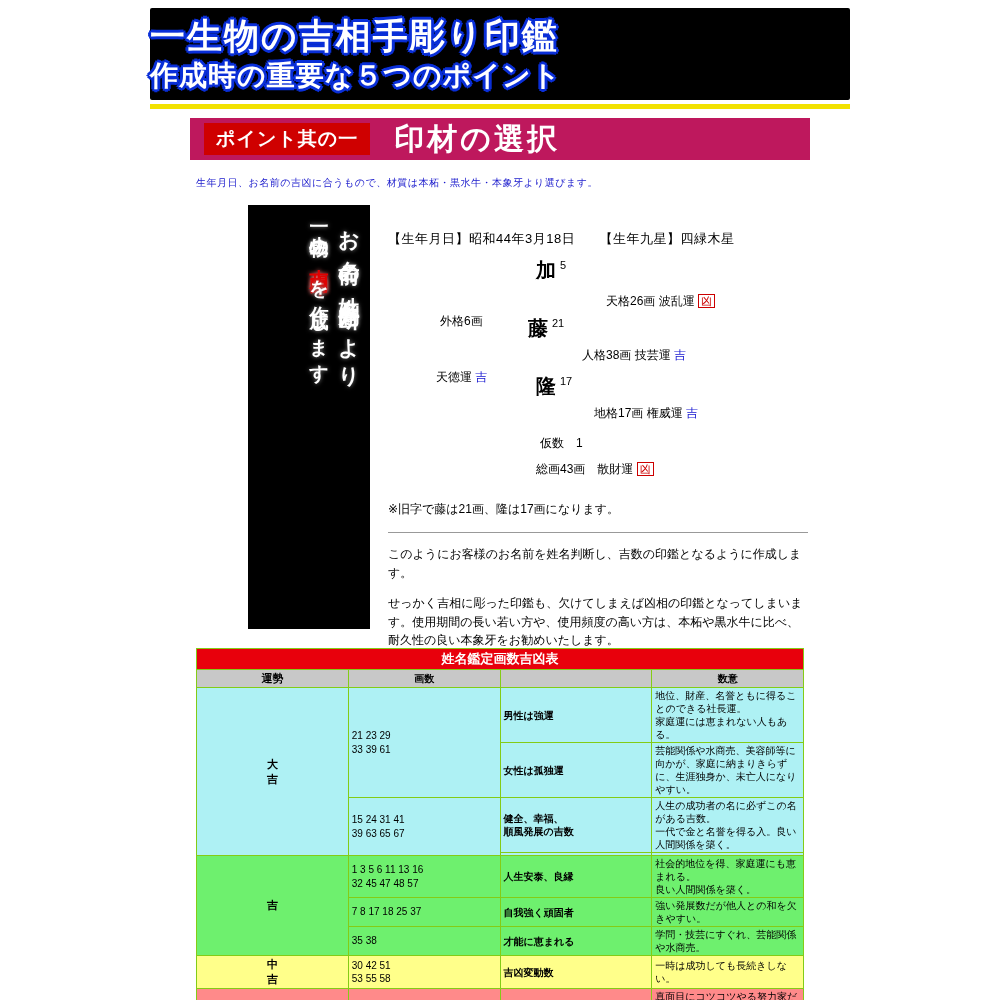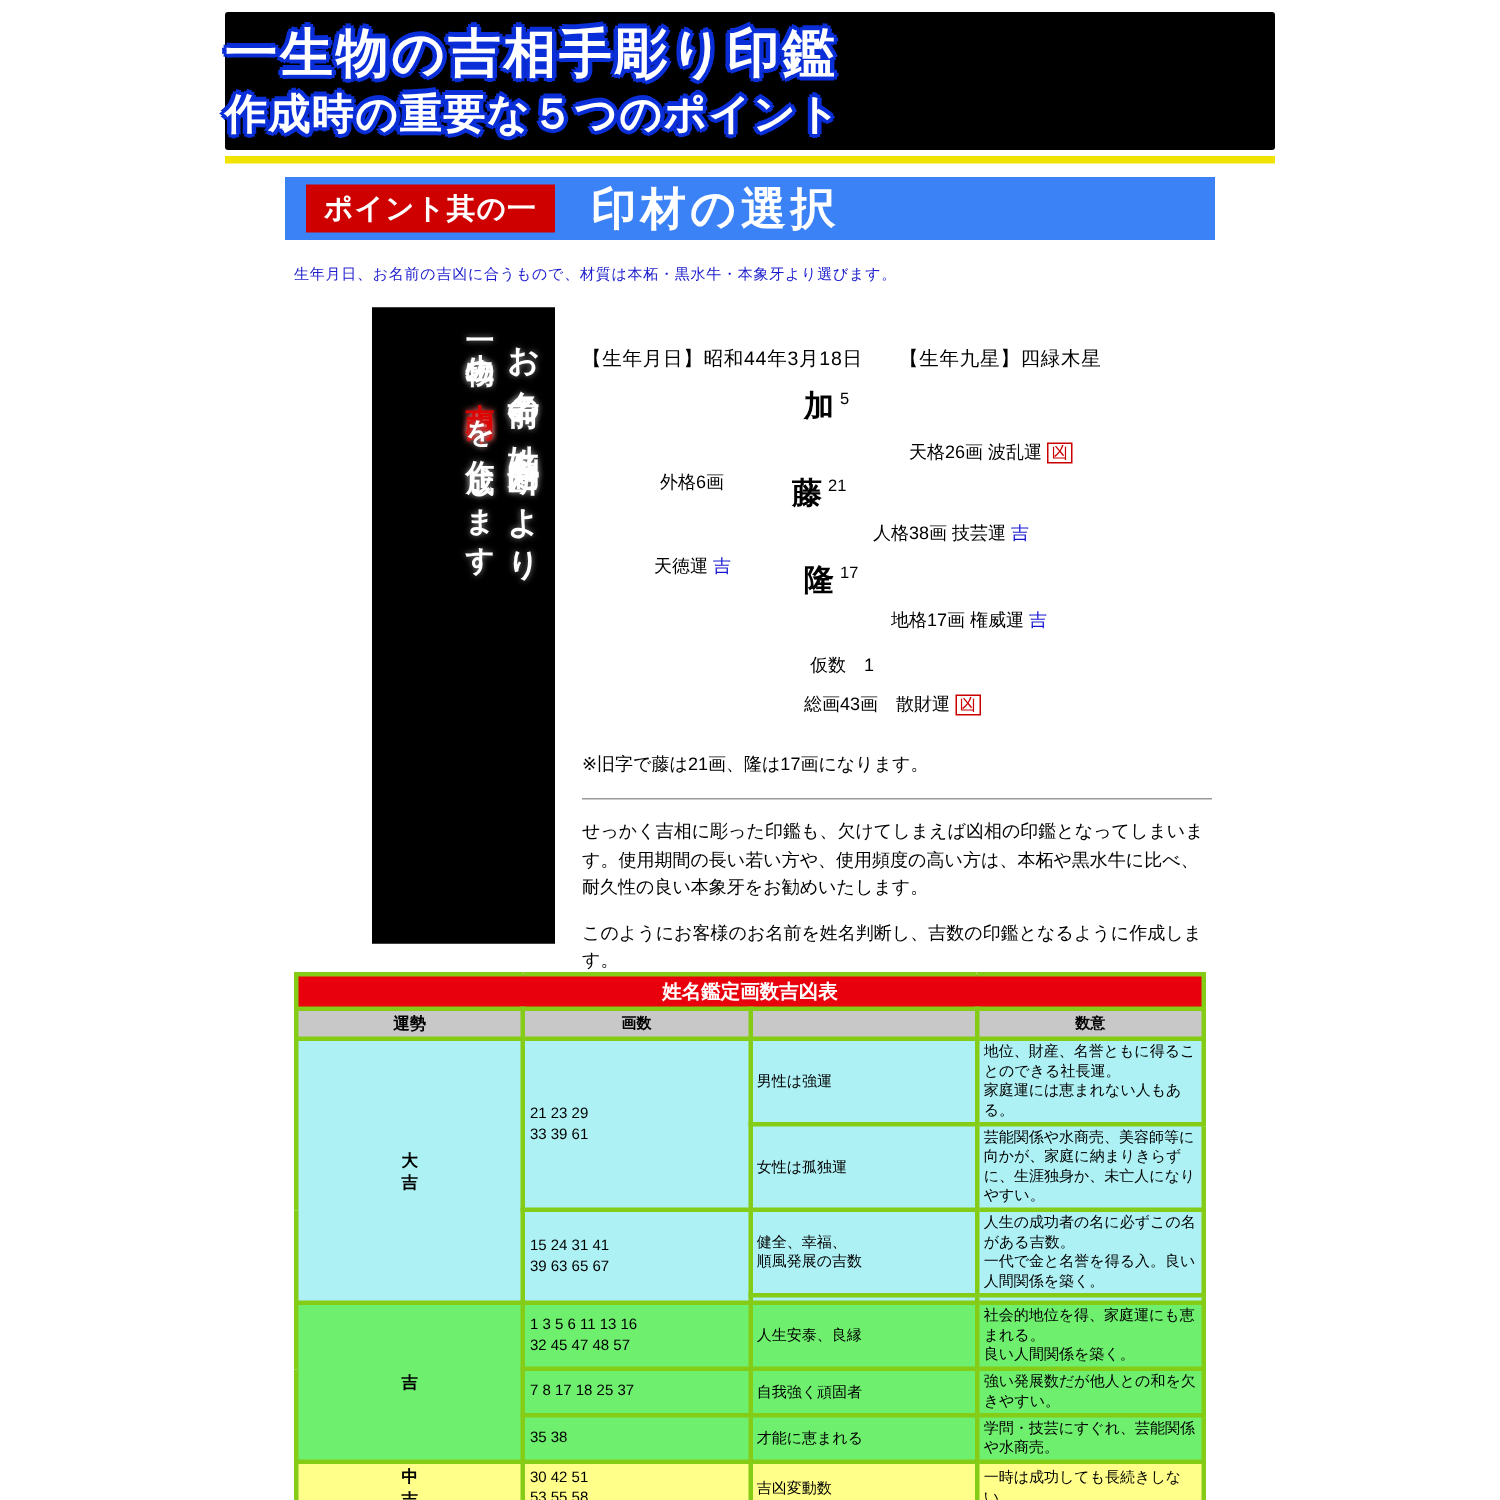--- a/index.html
+++ b/index.html
@@ -33,21 +33,21 @@
        0px -3px 0 #0a2fd8, 0px  3px 0 #0a2fd8,
       -3px  0px 0 #0a2fd8, 3px  0px 0 #0a2fd8;
     line-height:1.15;
   }
   .banner-rule{
     position:absolute;left:150px;top:104px;width:700px;height:5px;background:#f2e200;
   }
   
   .pointbar{
     position:absolute;left:190px;top:118px;width:620px;height:42px;
-    background:#3b82f6;display:flex;align-items:center;
+    background:#be185d;display:flex;align-items:center;
   }
   .point-tag{
     margin-left:14px;background:#cf0000;color:#fff;font-weight:bold;
     font-size:19px;padding:3px 12px;letter-spacing:1px;
   }
   .point-title{
     margin-left:24px;color:#fff;font-size:30px;font-weight:bold;letter-spacing:3px;
   }
   
   .lead{
@@ -93,26 +93,26 @@
   .l-tentoku{left:48px;top:112px;}
   .l-chikaku{left:206px;top:148px;}
   .l-kasuu{left:152px;top:178px;}
   .l-sougaku{left:132px;top:204px;margin-left:16px;}
   .note{margin-top:44px;font-size:12px;}
   .hr{border:none;border-top:1px solid #999;margin:14px 0 12px 0;}
   .para{font-size:12px;line-height:1.55;margin-bottom:12px;}
   
   .tbl-wrap{position:absolute;left:196px;top:648px;width:608px;}
   table.st{border-collapse:collapse;width:100%;font-size:10px;table-layout:fixed;}
-  table.st td,table.st th{border:3px solid #84cc16;padding:1px 3px;vertical-align:middle;}
+  table.st td,table.st th{border:1px solid #84cc16;padding:1px 3px;vertical-align:middle;}
   .t-title{background:#e8000c;color:#ffffff;font-weight:bold;text-align:center;font-size:13px;padding:2px;}
   .t-head{background:#c8c8c8;text-align:center;font-weight:bold;font-size:10px;}
   .c-unsei{width:28px;text-align:center;font-weight:bold;font-size:11px;}
   .c-kakusu{width:128px;font-size:10px;line-height:1.35;}
-  .c-mean{width:108px;font-size:10px;line-height:1.3;}
+  .c-mean{width:108px;font-size:10px;line-height:1.3;font-weight:bold;}
   .c-desc{font-size:10px;line-height:1.3;}
   .bg-cyan{background:#aef1f4;}
   .bg-green{background:#6ef06e;}
   .bg-yellow{background:#ffff8a;}
   .bg-red{background:#ff8a8a;}
 </style>
 </head>
 <body>
 
 <div class="banner">
@@ -164,22 +164,22 @@
     </div>
     <div class="lbl l-kasuu">仮数　1</div>
     <div class="lbl l-sougaku">
       <span>総画43画　散財運</span>
       <span class="bad">凶</span>
     </div>
   </div>
 
   <div class="note">※旧字で藤は21画、隆は17画になります。</div>
   <hr class="hr">
+  <div class="para">このようにお客様のお名前を姓名判断し、吉数の印鑑となるように作成します。</div>
   <div class="para">せっかく吉相に彫った印鑑も、欠けてしまえば凶相の印鑑となってしまいます。使用期間の長い若い方や、使用頻度の高い方は、本柘や黒水牛に比べ、耐久性の良い本象牙をお勧めいたします。</div>
-  <div class="para">このようにお客様のお名前を姓名判断し、吉数の印鑑となるように作成します。</div>
   <div class="para" style="white-space:pre-line">ただし価格が高いから彫り方が変わることはございません。
 あくまでもお名前に合うように彫るのは本柘・黒水牛・本象牙どの印材でも同じです。
 お客様の価値観に合うものをお選びいただくことを推奨しております</div>
 </div>
 
 <div class="tbl-wrap">
   <table class="st">
     <tbody id="tbl-body">
         <tr>
           <td class="t-title" colspan="4">姓名鑑定画数吉凶表</td>

